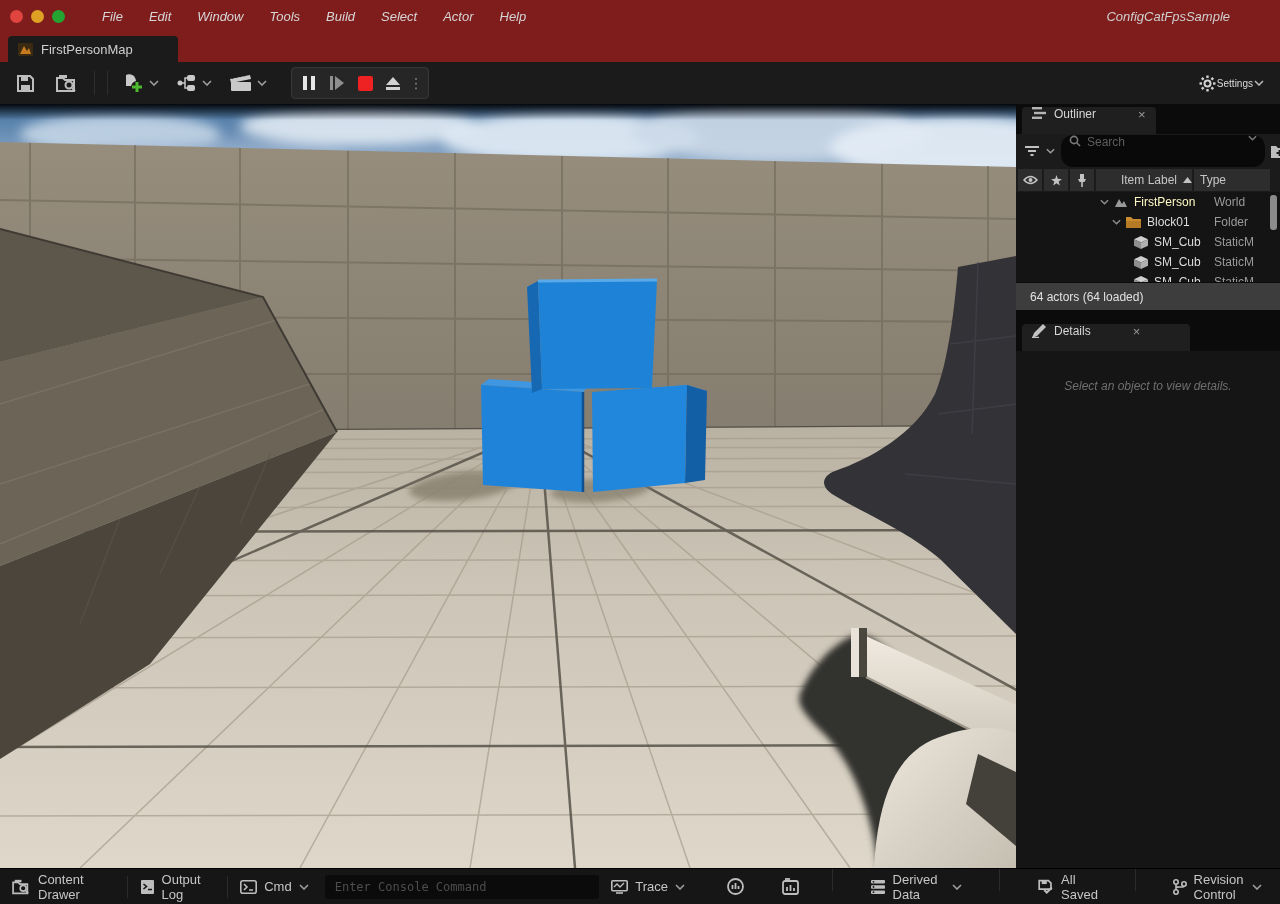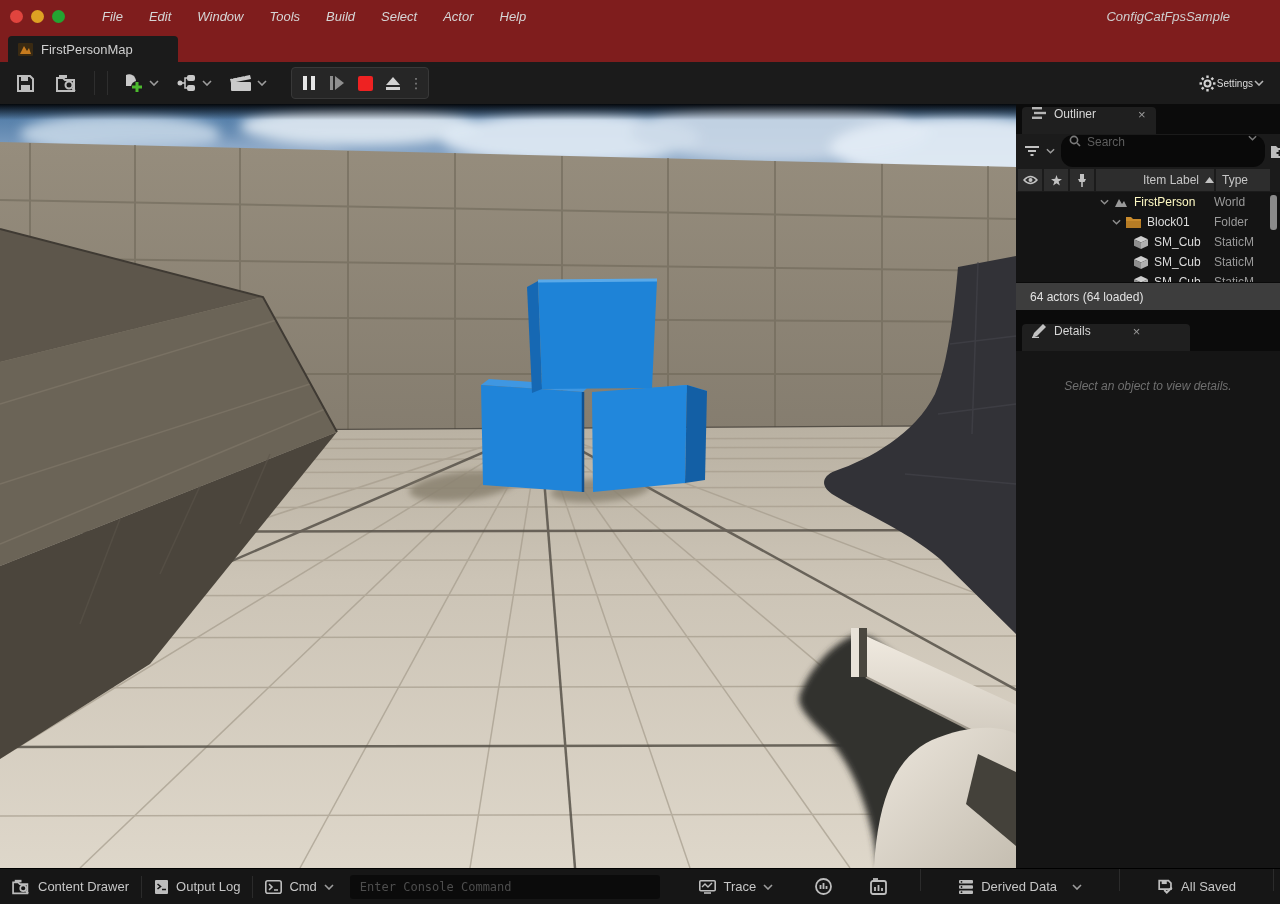--- a/index.html
+++ b/index.html
@@ -46,21 +46,21 @@
   .outliner-bar { height:34px; background:#1b1b1b; display:flex; align-items:center; padding:0 8px; gap:6px; }
   .search-pill { flex:1; height:32px; background:#090909; border-radius:12px; display:flex; align-items:flex-start;
     gap:6px; padding:0 8px; }
   .search-pill input { flex:1; min-width:0; background:transparent; border:none; outline:none;
     color:#bdbdbd; font-size:12px; font-family:"Liberation Sans", sans-serif; }
   .search-pill input::placeholder { color:#5d5d5d; }
   .col-head { height:24px; background:#1b1b1b; display:flex; gap:2px; padding:1px 10px 1px 2px; }
   .col-cell { background:#2d2d2d; display:flex; align-items:center; justify-content:center; color:#c6c6c6; }
   .col-eye,.col-star,.col-pin { width:24px; }
   .col-label { flex:1; justify-content:flex-end; padding-left:8px; gap:6px; }
-  .col-type { width:54px; justify-content:flex-start; padding-left:6px; }
+  .col-type { width:76px; justify-content:flex-start; padding-left:6px; }
   .rows { height:90px; overflow:hidden; background:#141414; position:relative; }
   .orow { height:20px; display:flex; align-items:center; white-space:nowrap; }
   .orow .lbl { flex:1; overflow:hidden; margin-left:6px; }
   .orow .typ { width:52px; overflow:hidden; color:#9a9a9a; margin-right:14px; }
   .dim { color:#fef9c3; }
   .lit { color:#dcdcdc; }
   .scroll-thumb { position:absolute; right:3px; top:3px; width:7px; height:35px; background:#8b8b8b; border-radius:3px; }
   .count-bar { height:27px; background:#3d3d3d; display:flex; align-items:center; padding-left:14px;
     color:#e2e2e2; margin-top:1px; }
   .panel-gap { height:11px; background:#0b0b0b; }
@@ -607,14 +607,26 @@
     <div class="sb-sep"></div>
     <div class="sb-item">
       <svg width="17" height="16" viewBox="0 0 19 19">
         <path d="M2 2 h11 l3 3 v7 h-14 z" fill="none" stroke="#bdbdbd" stroke-width="2"></path>
         <rect x="5" y="2" width="6" height="4" fill="#bdbdbd"></rect>
         <path d="M8 13 l3 3 l6 -6" stroke="#bdbdbd" stroke-width="2.4" fill="none"></path>
       </svg>
       <span>All Saved</span>
     </div>
     <div class="sb-sep"></div>
+    <div class="sb-item">
+      <svg width="14" height="16" viewBox="0 0 14 16">
+        <circle cx="3" cy="3" r="2.2" fill="none" stroke="#bdbdbd" stroke-width="1.6"></circle>
+        <circle cx="3" cy="13" r="2.2" fill="none" stroke="#bdbdbd" stroke-width="1.6"></circle>
+        <circle cx="11" cy="5" r="2.2" fill="none" stroke="#bdbdbd" stroke-width="1.6"></circle>
+        <path d="M3 5.2 V10.8 M3 9 C3 7 11 9 11 7.2" stroke="#bdbdbd" stroke-width="1.6" fill="none"></path>
+      </svg>
+      <span>Revision Control</span>
+      <svg class="chev" width="10" height="6" viewBox="0 0 10 6">
+        <path d="M1 1 L5 5 L9 1" stroke="#9d9d9d" stroke-width="1.6" fill="none"></path>
+      </svg>
+    </div>
   </div>
 </div>
 
 </body></html>

